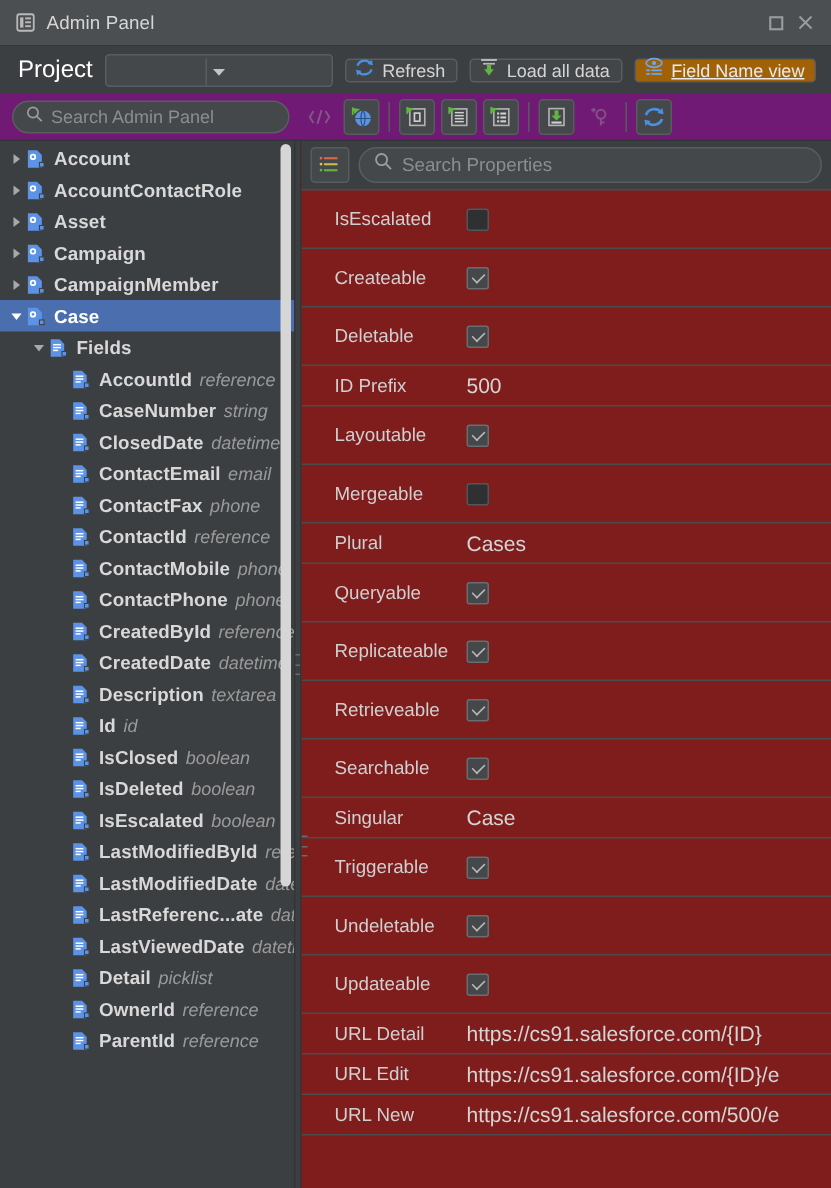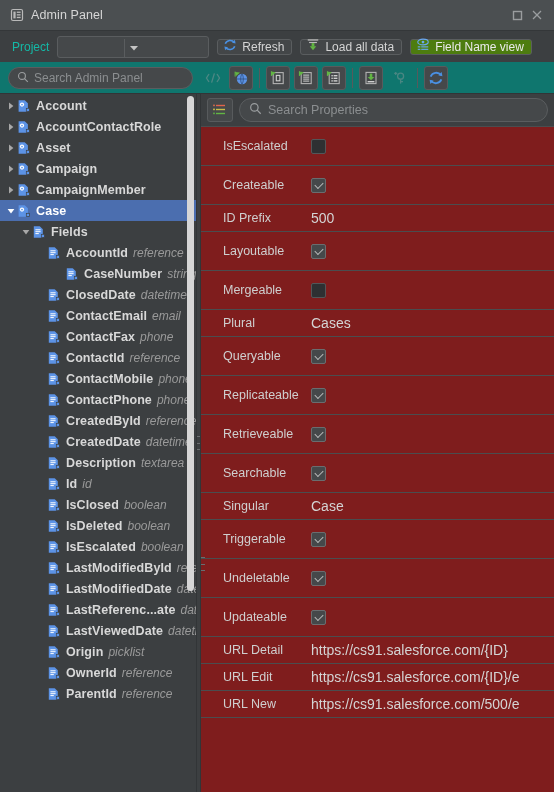--- a/index.html
+++ b/index.html
@@ -25,47 +25,47 @@
   .titlebar .spacer { flex: 1 1 auto; }
   .win-btn { width: 18px; height: 18px; display:flex; align-items:center; justify-content:center; margin-left:2px; }
 
   
   .projbar {
     height: 31px; flex: 0 0 31px;
     display: flex; align-items: center;
     padding: 0 8px 0 12px; gap: 8px;
     background: #3c3f41;
   }
-  .proj-label { font-size: 12px; color: #14b8a6; }
+  .proj-label { font-size: 16px; color: #ffffff; }
   .combo {
     height: 22px; min-width: 152px;
     background: #45484a; border: 1px solid #5a5d5f; border-radius: 3px;
     display: flex; align-items: center; overflow:hidden;flex-direction:column;
   }
   .combo .cval {
     flex: 1 1 auto; padding: 0 5px; font-size: 12px; color: #d4d4d4;
     white-space: nowrap; overflow: hidden;
   }
   .combo .carrow {
     width: 18px; height: 20px; flex: 0 0 18px;
     border-left: 1px solid #5a5d5f;
     display: flex; align-items: center; justify-content: center;
   }
   .tb-button {
     height: 16px; border: 1px solid #5a5d5f; border-radius: 3px;
     background: #434648; display: flex; align-items: center; gap: 5px;
     padding: 0 7px 0 5px; font-size: 12px; color: #d4d4d4; white-space: nowrap;
   }
-  .tb-button.active { background: #4d7c0f; border-color: #5a5d5f; color: #eaeaea; }
+  .tb-button.active { background: #a16207; border-color: #5a5d5f; color: #eaeaea; text-decoration: underline; }
 
   
   .searchrow {
     height: 31px; flex: 0 0 31px;
     display: flex; align-items: center; gap: 0px;
-    padding: 0 6px 0 8px; background: #0f766e;
+    padding: 0 6px 0 8px; background: #701a75;
   }
   .searchbox {
     width: 185px; height: 22px; flex: 0 0 185px;
     background: #45484a; border: 1px solid #5a5d5f; border-radius: 11px;
     display: flex; align-items: center; padding: 0 8px; gap: 5px;
   }
   .searchbox .sph { font-size: 12px; color: #8b8e90; }
   .icon-strip { display: flex; align-items: center; margin-left: 6px; }
   .ibtn {
     width: 24px; height: 24px; margin: 0 2px;
@@ -436,21 +436,21 @@
                 <path d="M1.8 1.2h5.9l3.1 3.1v8.5H1.8z" fill="#5c93e6"></path>
                 <rect x="3.4" y="4.3" width="5.2" height="1" fill="#ffffff"></rect>
                 <rect x="3.4" y="6.2" width="5.2" height="1" fill="#ffffff"></rect>
                 <rect x="3.4" y="8.1" width="3.4" height="1" fill="#ffffff"></rect>
                 <rect x="9.3" y="9.3" width="3.1" height="3.1" fill="#5c93e6" stroke="#3c3f41" stroke-width=".7"></rect>
               </svg>
             </span>
             <span class="tname">AccountId</span>
             <span class="ttype">reference</span>
           </div>
-          <div class="trow" style="padding-left: 34px; margin-left: 18px;">
+          <div class="trow" style="padding-left: 34px;">
             <span class="twist"></span>
             <span class="ticon">
               <svg width="14" height="14" viewBox="0 0 14 14">
                 <path d="M1.8 1.2h5.9l3.1 3.1v8.5H1.8z" fill="#5c93e6"></path>
                 <rect x="3.4" y="4.3" width="5.2" height="1" fill="#ffffff"></rect>
                 <rect x="3.4" y="6.2" width="5.2" height="1" fill="#ffffff"></rect>
                 <rect x="3.4" y="8.1" width="3.4" height="1" fill="#ffffff"></rect>
                 <rect x="9.3" y="9.3" width="3.1" height="3.1" fill="#5c93e6" stroke="#3c3f41" stroke-width=".7"></rect>
               </svg>
             </span>
@@ -699,21 +699,21 @@
             <span class="twist"></span>
             <span class="ticon">
               <svg width="14" height="14" viewBox="0 0 14 14">
                 <path d="M1.8 1.2h5.9l3.1 3.1v8.5H1.8z" fill="#5c93e6"></path>
                 <rect x="3.4" y="4.3" width="5.2" height="1" fill="#ffffff"></rect>
                 <rect x="3.4" y="6.2" width="5.2" height="1" fill="#ffffff"></rect>
                 <rect x="3.4" y="8.1" width="3.4" height="1" fill="#ffffff"></rect>
                 <rect x="9.3" y="9.3" width="3.1" height="3.1" fill="#5c93e6" stroke="#3c3f41" stroke-width=".7"></rect>
               </svg>
             </span>
-            <span class="tname">Origin</span>
+            <span class="tname">Detail</span>
             <span class="ttype">picklist</span>
           </div>
           <div class="trow" style="padding-left: 34px;">
             <span class="twist"></span>
             <span class="ticon">
               <svg width="14" height="14" viewBox="0 0 14 14">
                 <path d="M1.8 1.2h5.9l3.1 3.1v8.5H1.8z" fill="#5c93e6"></path>
                 <rect x="3.4" y="4.3" width="5.2" height="1" fill="#ffffff"></rect>
                 <rect x="3.4" y="6.2" width="5.2" height="1" fill="#ffffff"></rect>
                 <rect x="3.4" y="8.1" width="3.4" height="1" fill="#ffffff"></rect>
@@ -778,20 +778,24 @@
             <i></i>
           </span>
       <div class="prow">
             <span class="pkey">IsEscalated</span>
             <span class="cb off"></span>
           </div>
           <div class="prow">
             <span class="pkey">Createable</span>
             <span class="cb on"></span>
           </div>
+          <div class="prow">
+            <span class="pkey">Deletable</span>
+            <span class="cb on"></span>
+          </div>
           <div class="prow compact">
             <span class="pkey">ID Prefix</span>
             <span class="pval">500</span>
           </div>
           <div class="prow">
             <span class="pkey">Layoutable</span>
             <span class="cb on"></span>
           </div>
           <div class="prow">
             <span class="pkey">Mergeable</span>

